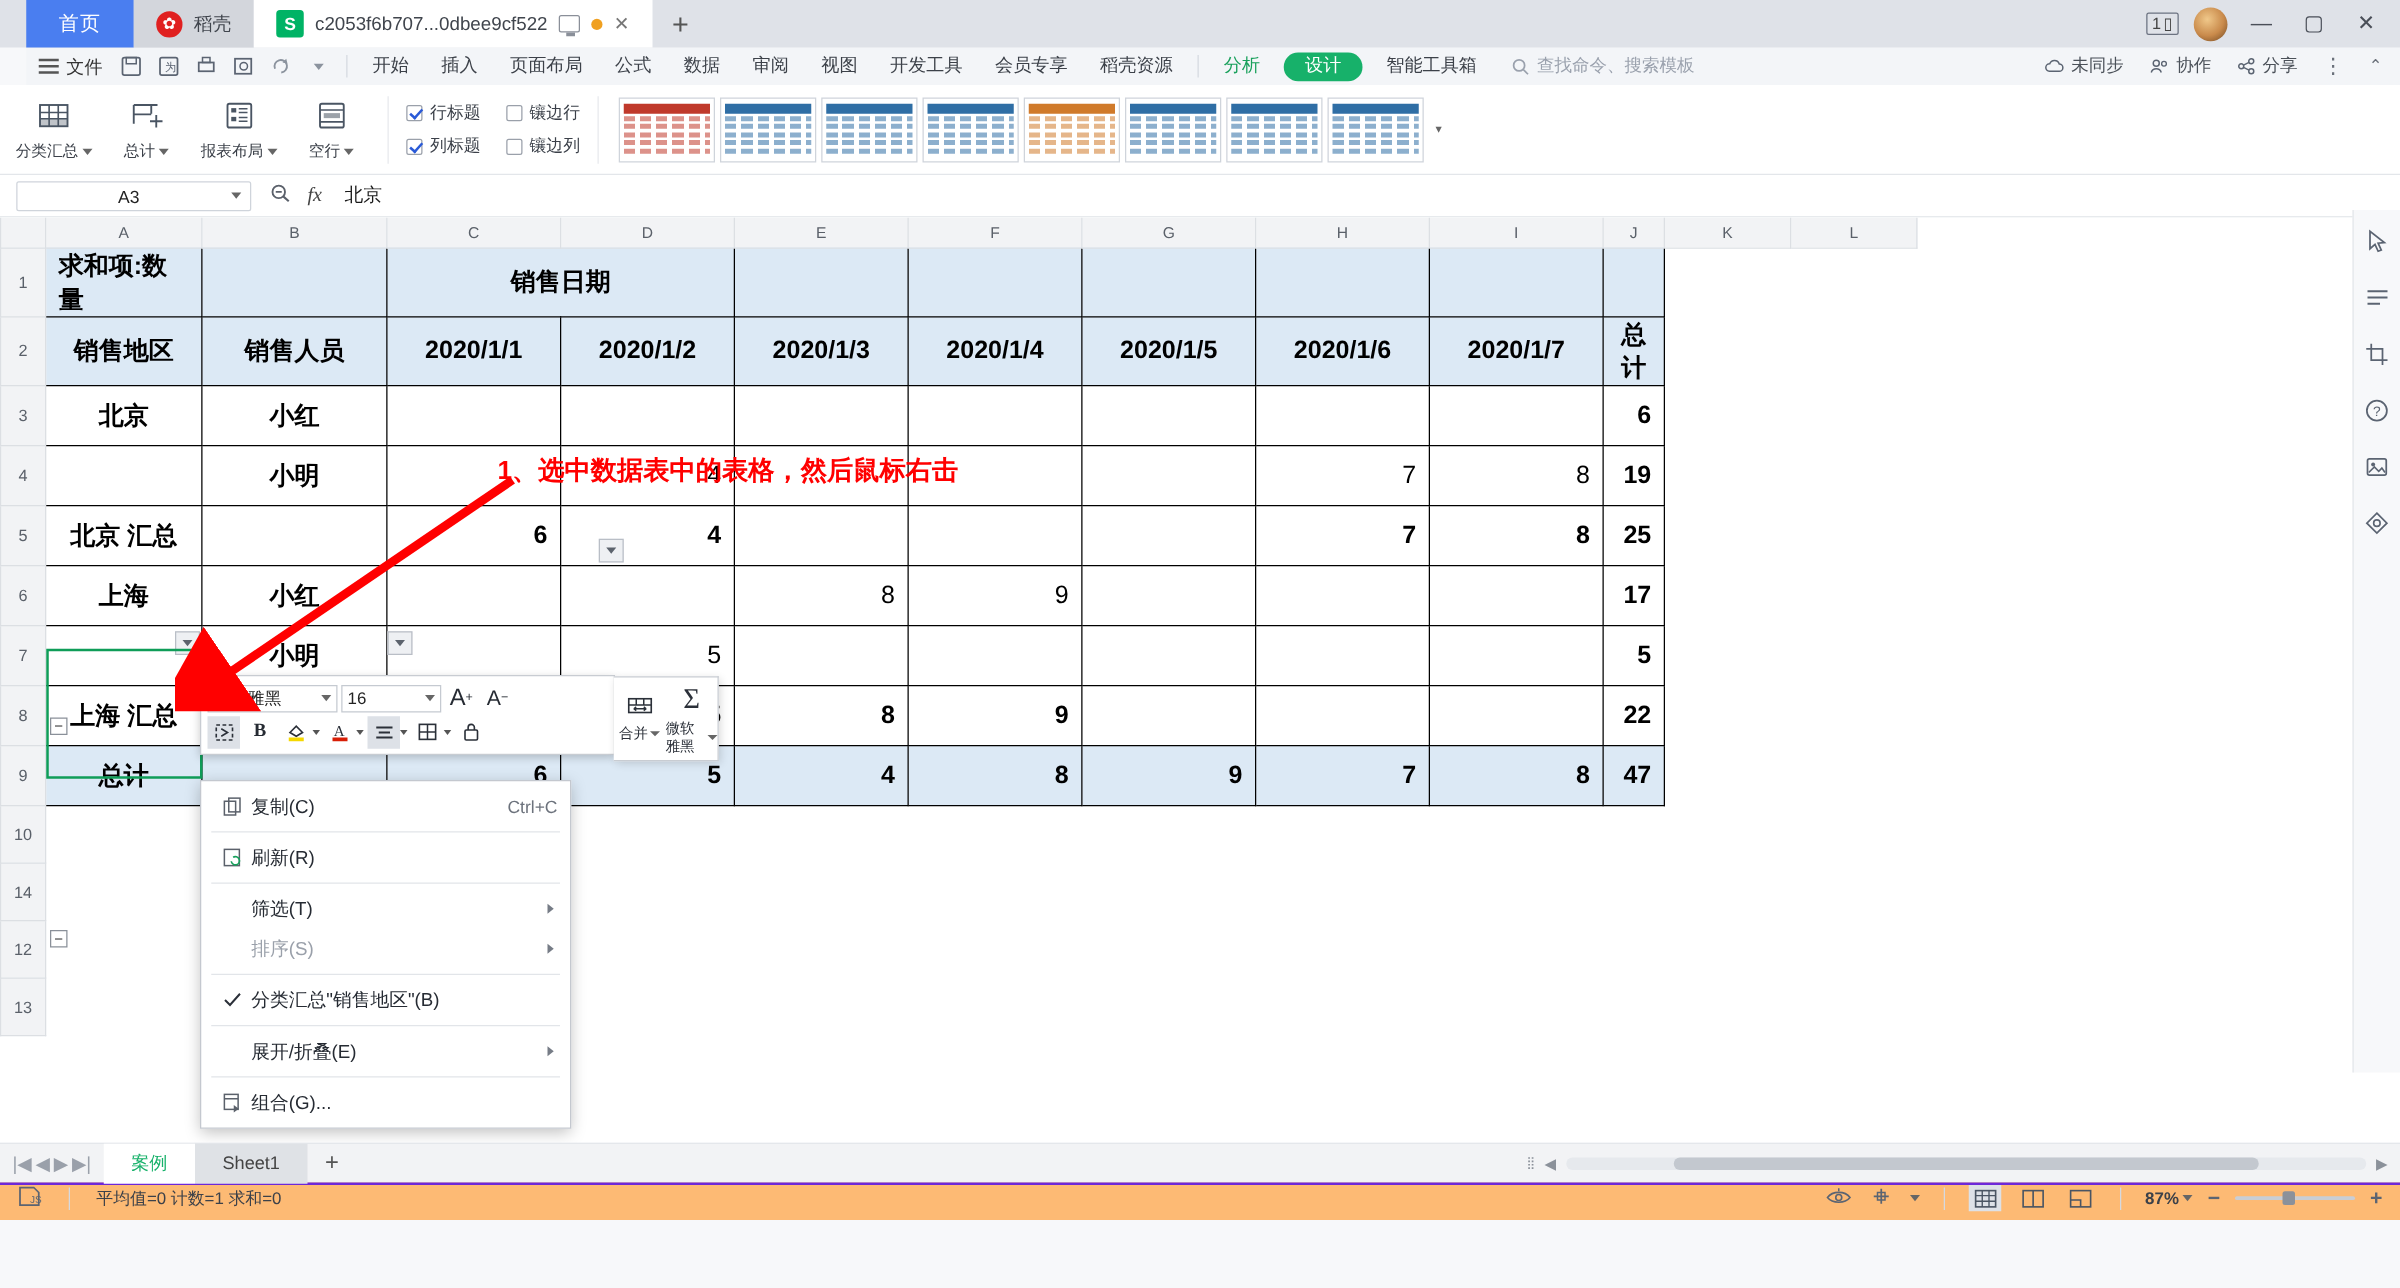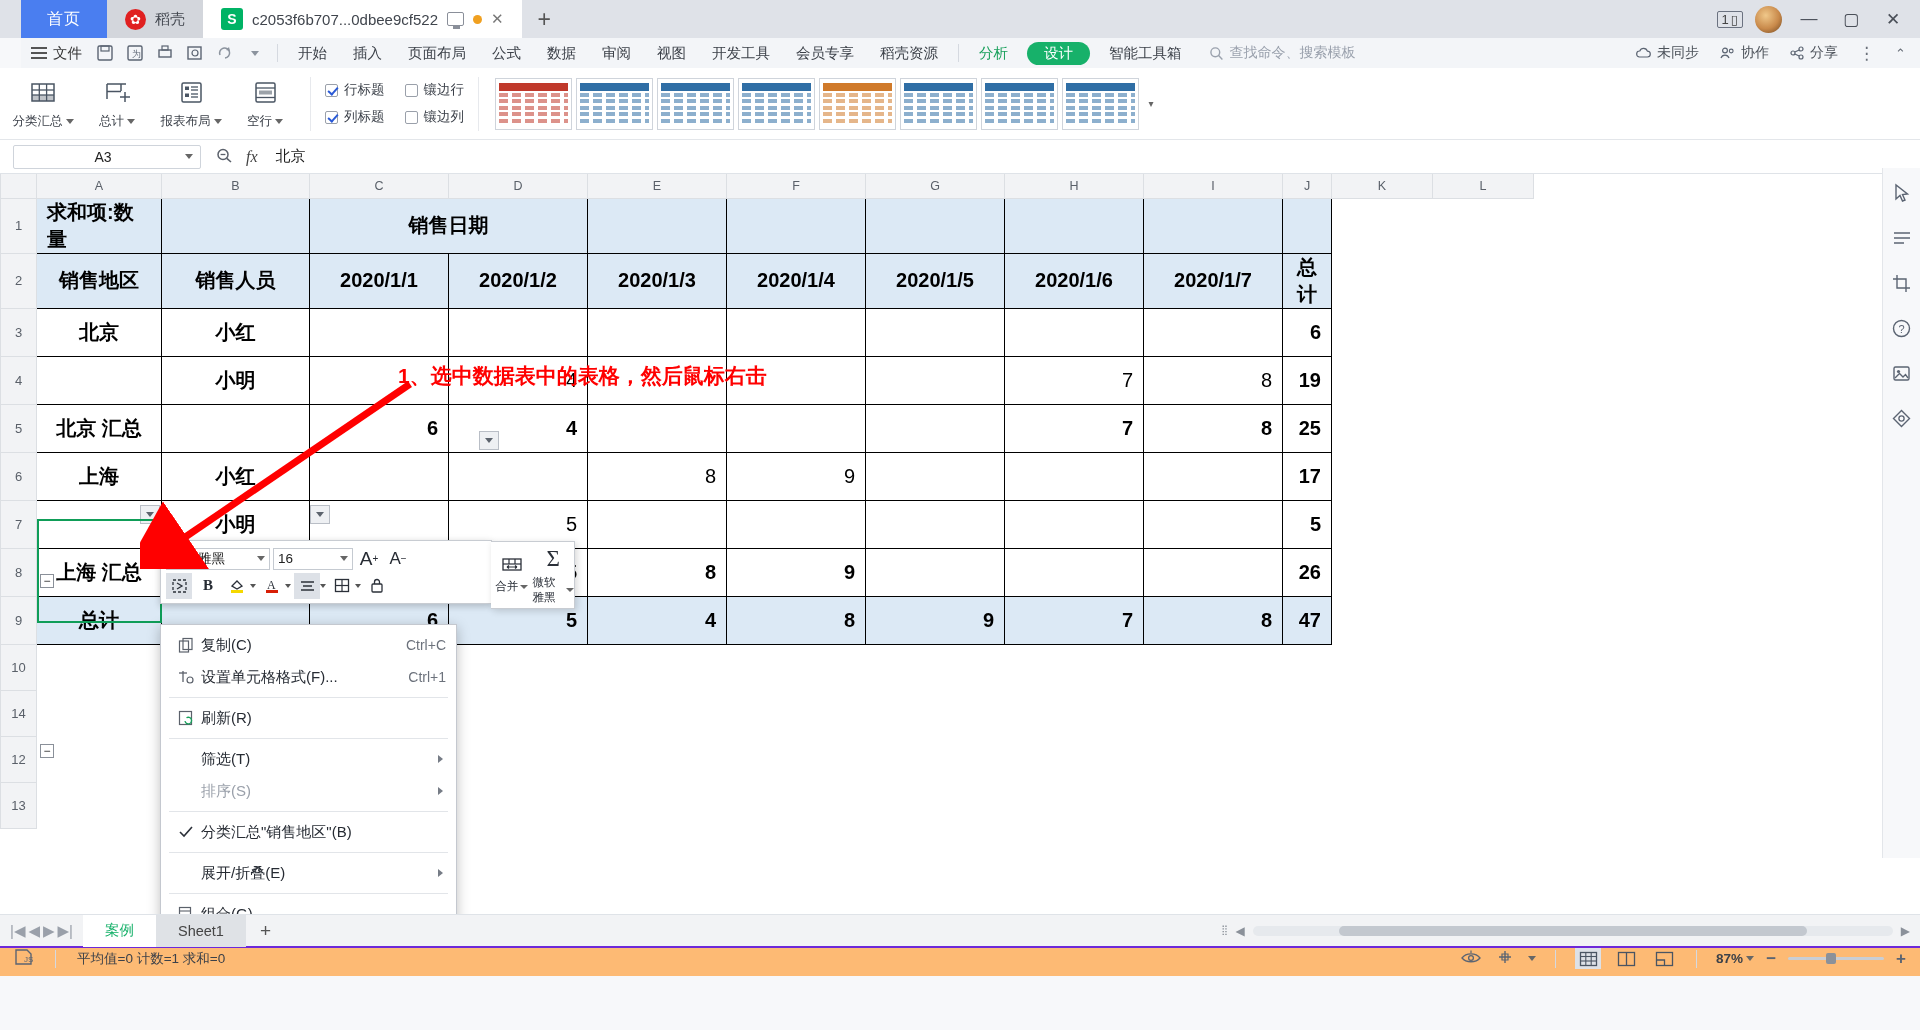--- a/index.html
+++ b/index.html
@@ -597,21 +597,21 @@
             <td class="rowhdr">8</td>
             <td class="cell labelc bold" style="height:46px">上海 汇总</td>
             <td class="cell labelc bold"></td>
             <td class="cell num bold"></td>
             <td class="cell num bold">5</td>
             <td class="cell num bold">8</td>
             <td class="cell num bold">9</td>
             <td class="cell num bold"></td>
             <td class="cell num bold"></td>
             <td class="cell num bold"></td>
-            <td class="cell num bold">26</td>
+            <td class="cell num bold">22</td>
             <td class="empty"></td>
             <td class="empty"></td>
           </tr>
           <tr>
             <td class="rowhdr">9</td>
             <td class="cell labelc totalrow bold" style="height:46px">总计</td>
             <td class="cell labelc totalrow bold"></td>
             <td class="cell num totalrow bold">6</td>
             <td class="cell num totalrow bold">5</td>
             <td class="cell num totalrow bold">4</td>
@@ -786,31 +786,20 @@
     <div class="ctxmenu" id="ctxmenu" style="left:160px;top:450px">
         <div class="ctxitem">
           <span class="ic">
             <svg width="17" height="17" viewBox="0 0 17 17">
               <rect x="1.5" y="4" width="9" height="11" fill="none" stroke="#5b616b" stroke-width="1.2"></rect>
               <rect x="5" y="1.5" width="9" height="11" fill="none" stroke="#5b616b" stroke-width="1.2"></rect>
             </svg>
           </span>
           <span class="lb">复制(C)</span>
           <span class="sc">Ctrl+C</span>
-        </div>
-        <div class="ctxitem">
-          <span class="ic">
-            <svg width="18" height="17" viewBox="0 0 18 17">
-              <line x1="2" y1="4" x2="10" y2="4" stroke="#5b616b" stroke-width="1.3"></line>
-              <line x1="6" y1="2" x2="6" y2="13" stroke="#5b616b" stroke-width="1.3"></line>
-              <circle cx="13" cy="11" r="3" fill="none" stroke="#5b616b" stroke-width="1.2"></circle>
-            </svg>
-          </span>
-          <span class="lb">设置单元格格式(F)...</span>
-          <span class="sc">Ctrl+1</span>
         </div>
         <div class="ctxsep"></div>
         <div class="ctxitem">
           <span class="ic">
             <svg width="17" height="17" viewBox="0 0 17 17">
               <rect x="1.5" y="1.5" width="12" height="13" fill="none" stroke="#5b616b" stroke-width="1.2"></rect>
               <path d="M7 11 A3.3 3.3 0 1 0 8.5 7.8" fill="none" stroke="#17a05b" stroke-width="1.3"></path>
               <path d="M6 8 L7.4 11.6 L10.4 10" fill="#17a05b" opacity="0"></path>
             </svg>
           </span>

